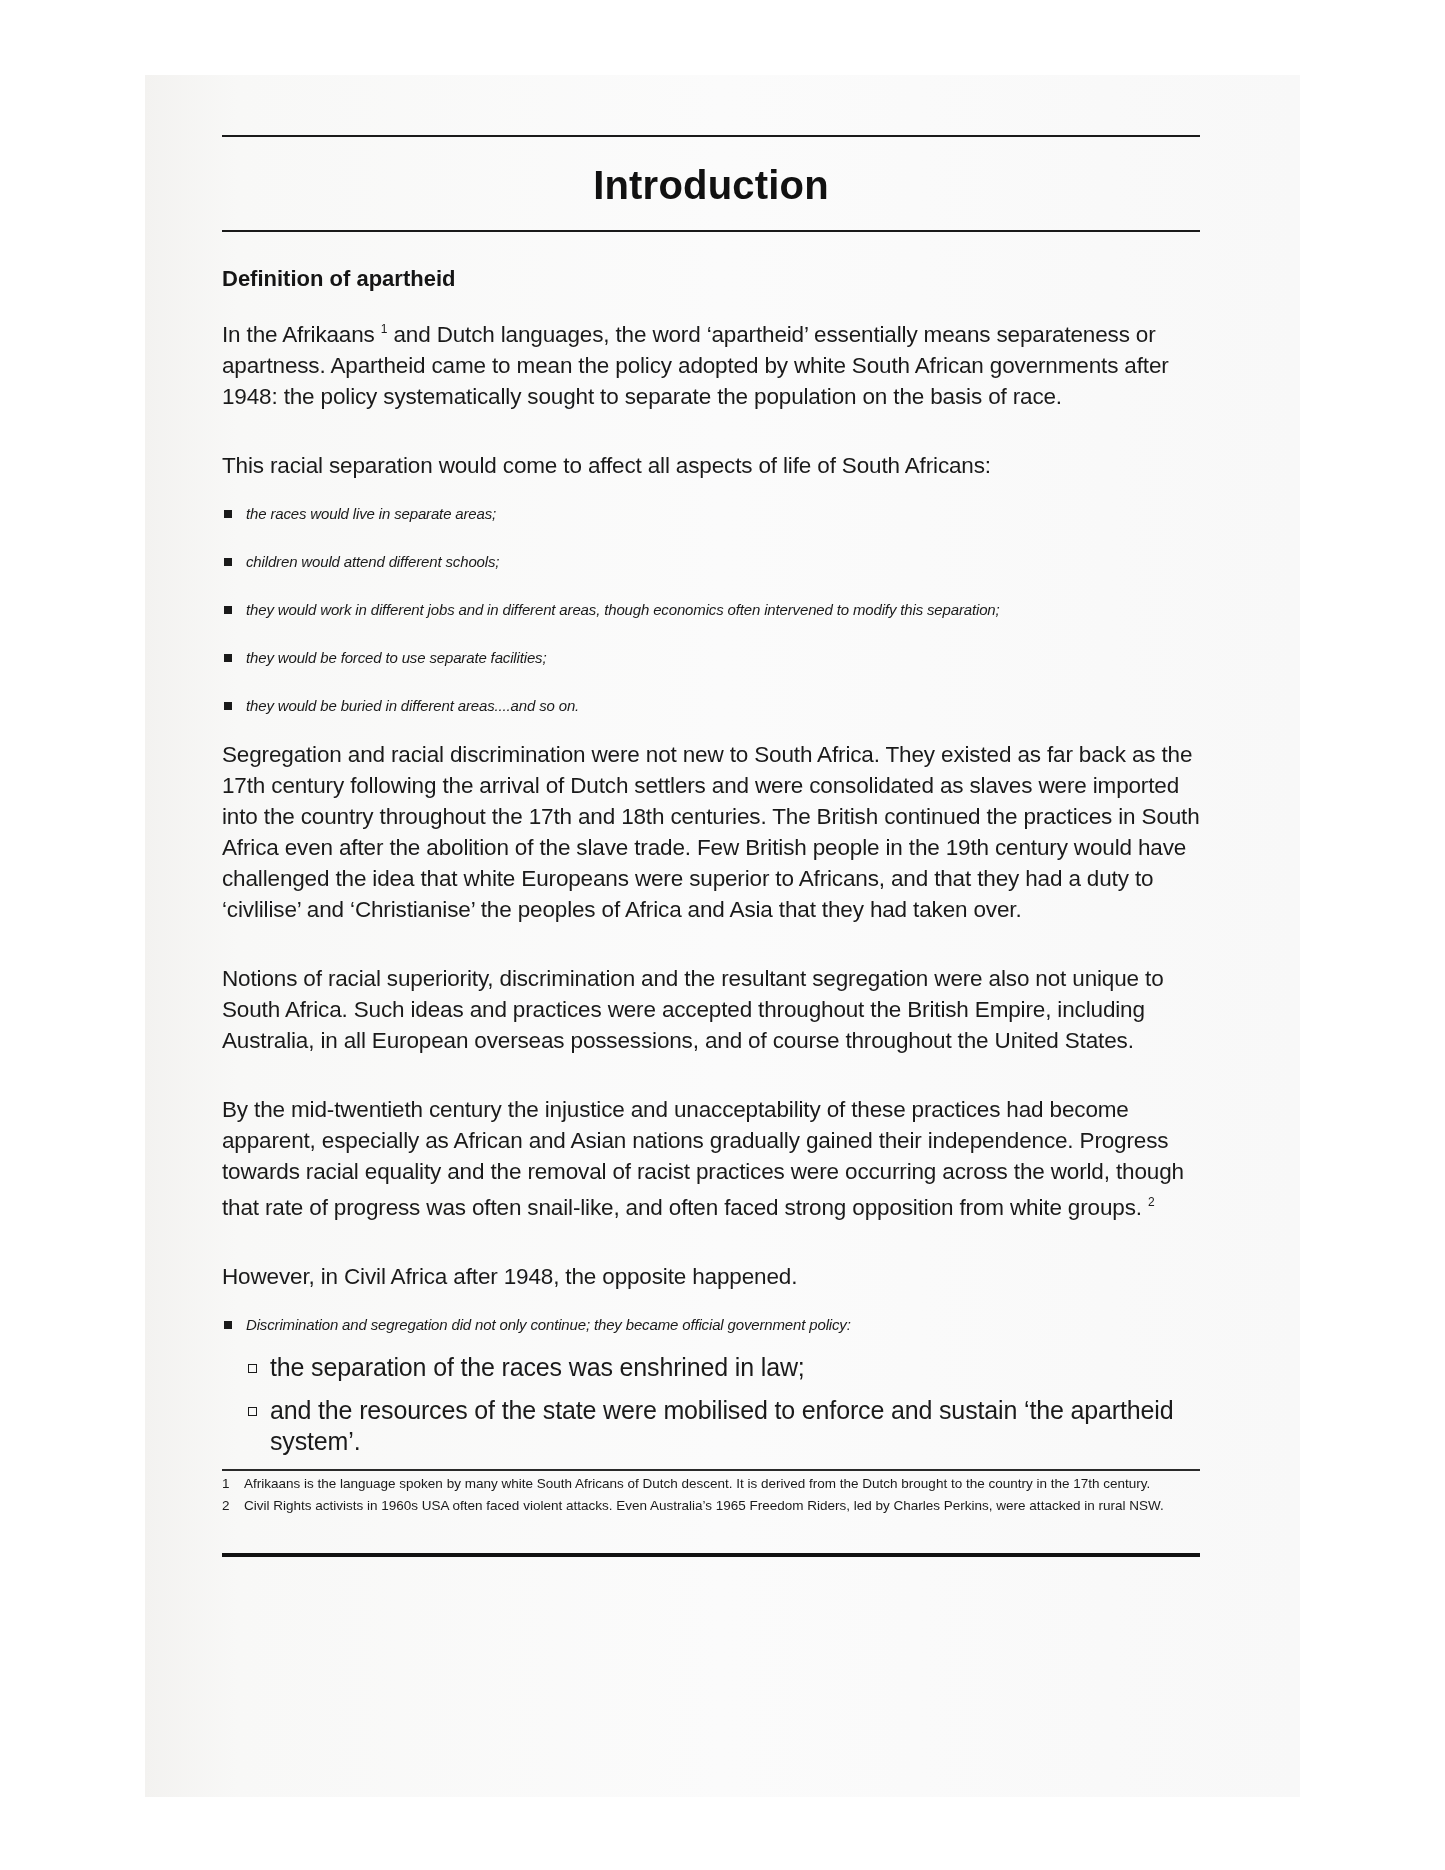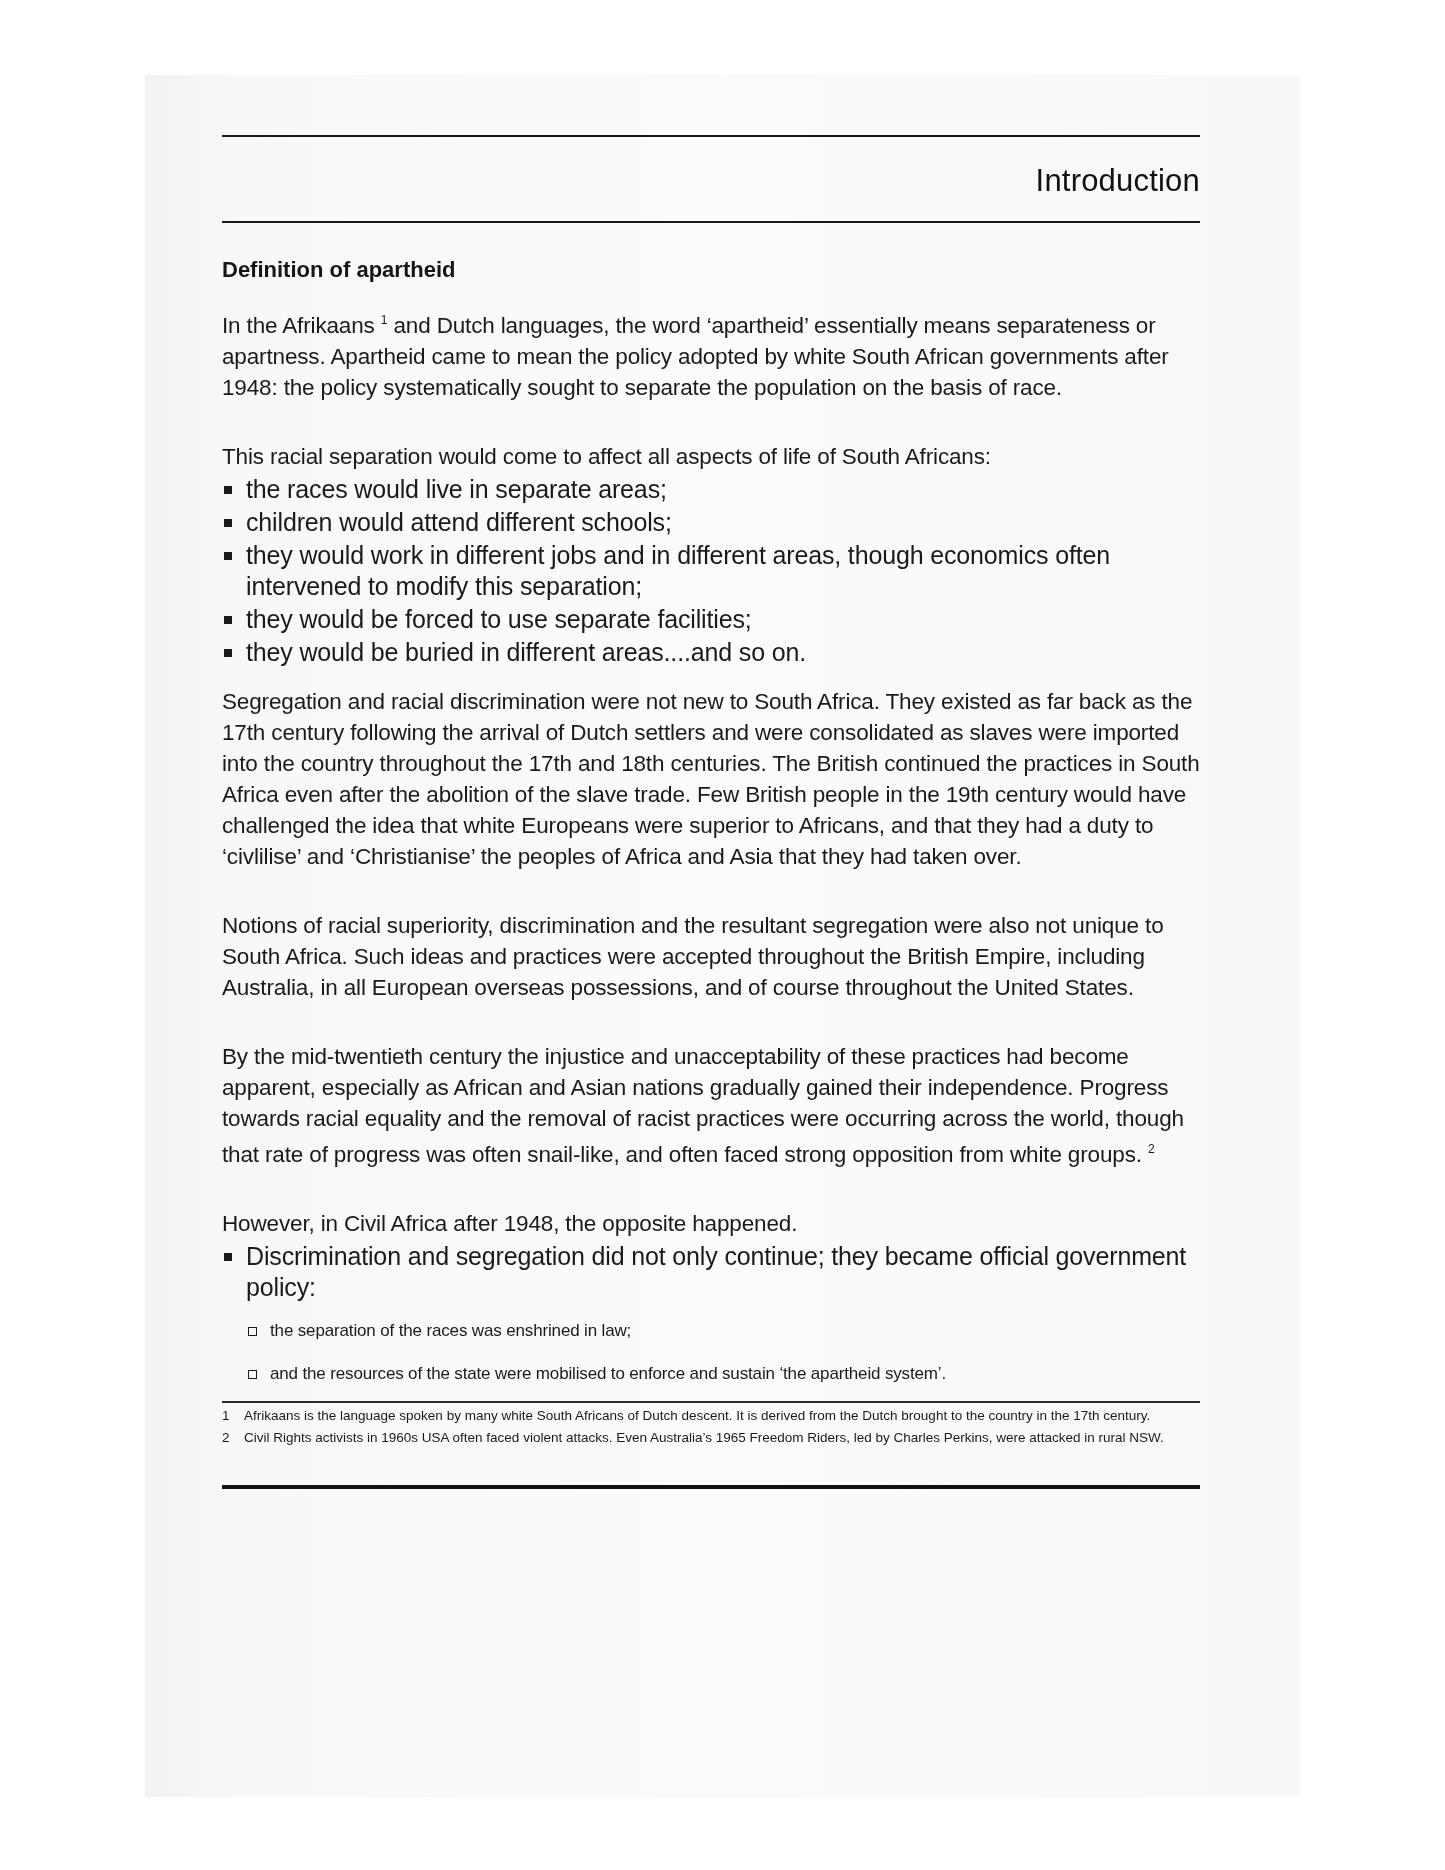--- a/index.html
+++ b/index.html
@@ -8,30 +8,30 @@
     position: relative; overflow: hidden;
     font-family: "Liberation Sans", sans-serif; color: #1a1a1a;
   }
   .sheet {
     position: absolute; left: 145px; top: 75px; width: 1155px; height: 1722px;
     background: linear-gradient(90deg, #f3f2f0 0%, #f8f8f7 8%, #fbfbfb 50%, #f8f8f8 100%);
   }
   .content { position: absolute; left: 222px; top: 135px; width: 978px; }
   .rule { height: 2px; background: #1a1a1a; width: 978px; }
   .title {
-    text-align: right; font-size: 31px; font-weight: 400; margin: 26px 0 22px 0;
+    text-align: center; font-size: 40px; font-weight: 700; margin: 26px 0 22px 0;
     letter-spacing: 0.2px; color: #111;
   }
   .section-heading { font-size: 22px; font-weight: 700; margin: 34px 0 22px 0; color: #151515; }
   p { font-size: 22.5px; line-height: 31px; margin: 0; letter-spacing: -0.15px; }
   .para-gap { margin-top: 38px; }
   ul { list-style: none; margin: 0; padding: 0; }
-  li.b { position: relative; padding-left: 24px; font-size: 25px; line-height: 31px; margin-top: 2px; letter-spacing: -0.15px; }
+  li.b { position: relative; padding-left: 24px; font-size: 15px; line-height: 31px; margin-top: 17px; letter-spacing: -0.15px; font-style: italic; }
   li.b::before { content: ""; position: absolute; left: 2px; top: 12px; width: 8px; height: 8px; background: #1a1a1a; }
-  li.sb { position: relative; padding-left: 24px; font-size: 17px; line-height: 31px; margin-top: 12px; letter-spacing: -0.15px; }
+  li.sb { position: relative; padding-left: 24px; font-size: 25px; line-height: 31px; margin-top: 12px; letter-spacing: -0.15px; }
   li.sb::before { content: ""; position: absolute; left: 2px; top: 12px; width: 7px; height: 7px; border: 1.6px solid #1a1a1a; background: transparent; }
   ul.sub { margin-left: 24px; }
   sup { font-size: 12px; vertical-align: 9px; }
   .fn-rule { height: 1.5px; background: #2a2a2a; margin-top: 12px; }
   .fn { display: flex; font-size: 13.5px; line-height: 18px; margin-top: 4px; }
   .fn .num { width: 22px; flex: none; }
   .footer-rule { height: 4px; background: #111; margin-top: 38px; }
   .footer { display: flex; justify-content: space-between; margin-top: 12px; font-size: 13.5px; line-height: 18px; }
   .page-num { font-size: 20px; font-weight: 700; margin-top: 4px; }
 </style>

